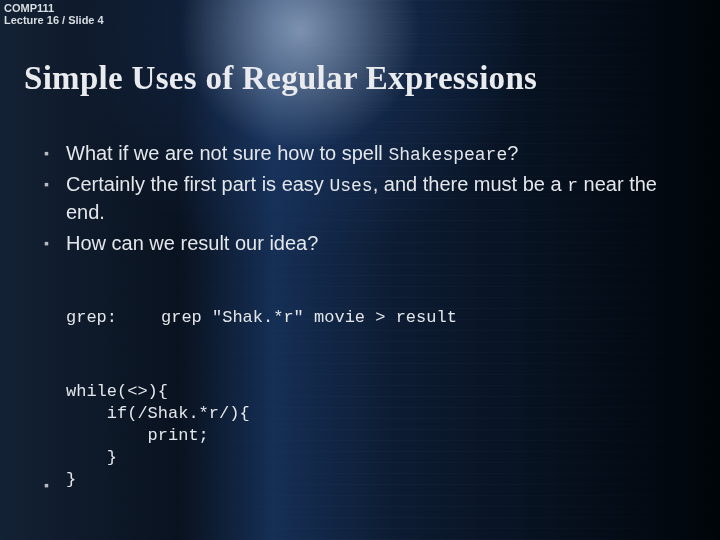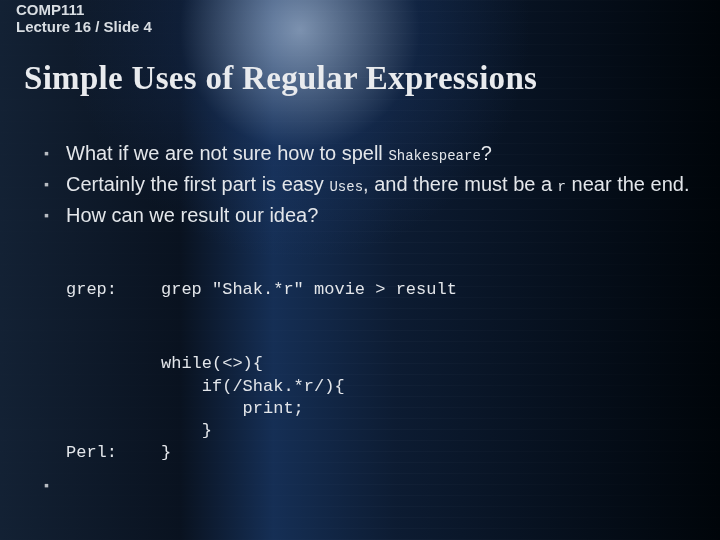--- a/index.html
+++ b/index.html
@@ -18,22 +18,22 @@
     color: #f0f0f0;
     background:
       radial-gradient(circle at 300px 30px, rgba(210,230,255,0.55), rgba(30,60,110,0.30) 120px, rgba(0,0,0,0) 230px),
       linear-gradient(90deg, rgba(20,35,55,0.95) 0%, rgba(10,20,35,0.90) 25%, rgba(25,55,100,0.85) 38%, rgba(25,55,100,0.5) 55%, rgba(0,5,10,0.95) 100%),
       repeating-linear-gradient(0deg, rgba(255,255,255,0.04) 0 1px, rgba(0,0,0,0) 1px 11px),
       #000;
   }
   .header {
     position: absolute;
     top: 2px;
-    left: 16px;
-    font-size: 15px;
+    left: 4px;
+    font-size: 11px;
     font-weight: bold;
     line-height: 1.1;
     color: #d8dde2;
     text-shadow: none;
   }
   .title {
     position: absolute;
     top: 60px;
     left: 24px;
     font-size: 33px;
@@ -59,21 +59,21 @@
     flex: 0 0 22px;
     font-size: 14px;
     line-height: 26px;
     color: #b8bcc2;
   }
   .bullet .txt {
     flex: 1 1 auto;
   }
   .mono {
     font-family: "Courier New", Courier, monospace;
-    font-size: 14px;
+    font-size: 18px;
   }
   .examples {
     margin-top: 6px;
     margin-left: 22px;
     font-family: "Courier New", Courier, monospace;
     font-size: 17px;
     color: #e3e6ea;
     line-height: 1.30;
     white-space: pre;
   }
@@ -133,21 +133,20 @@
       <div class="marker">▪</div>
       <div class="txt">How can we result our idea?</div>
     </div>
 
     <div class="examples">
       <div class="row">
         <div class="lab">grep:</div>
         <div>grep "Shak.*r" movie &gt; result</div>
       </div>
       <div class="row">
-        <div class="lab">Perl:</div>
         <div>while(&lt;&gt;){
     if(/Shak.*r/){
         print;
     }
 }</div>
       </div>
     </div>
 
   </div>
 

